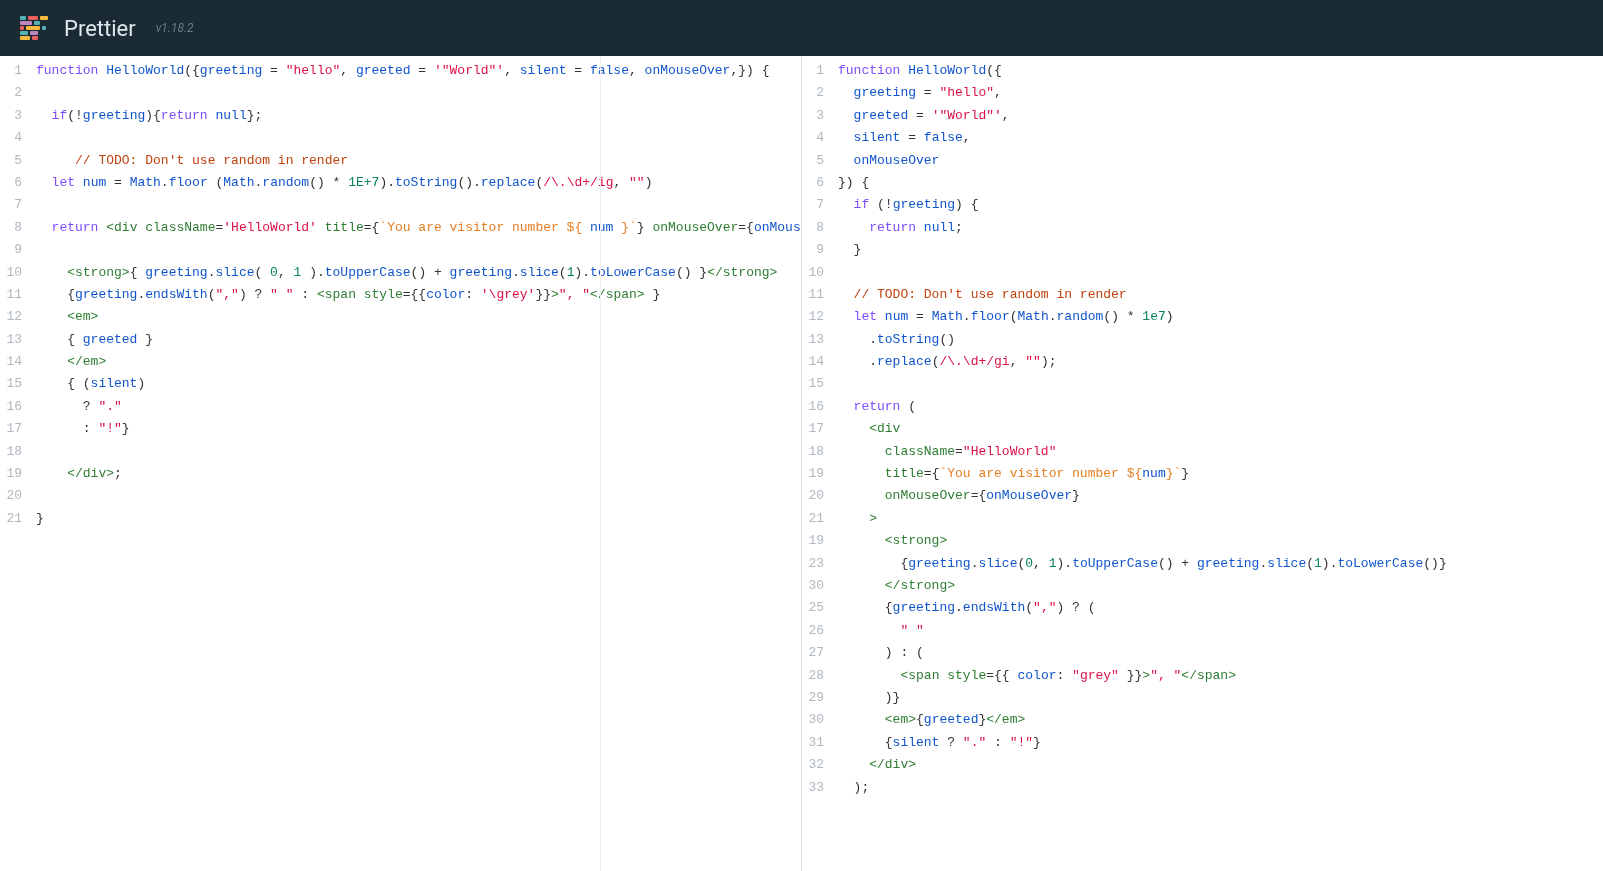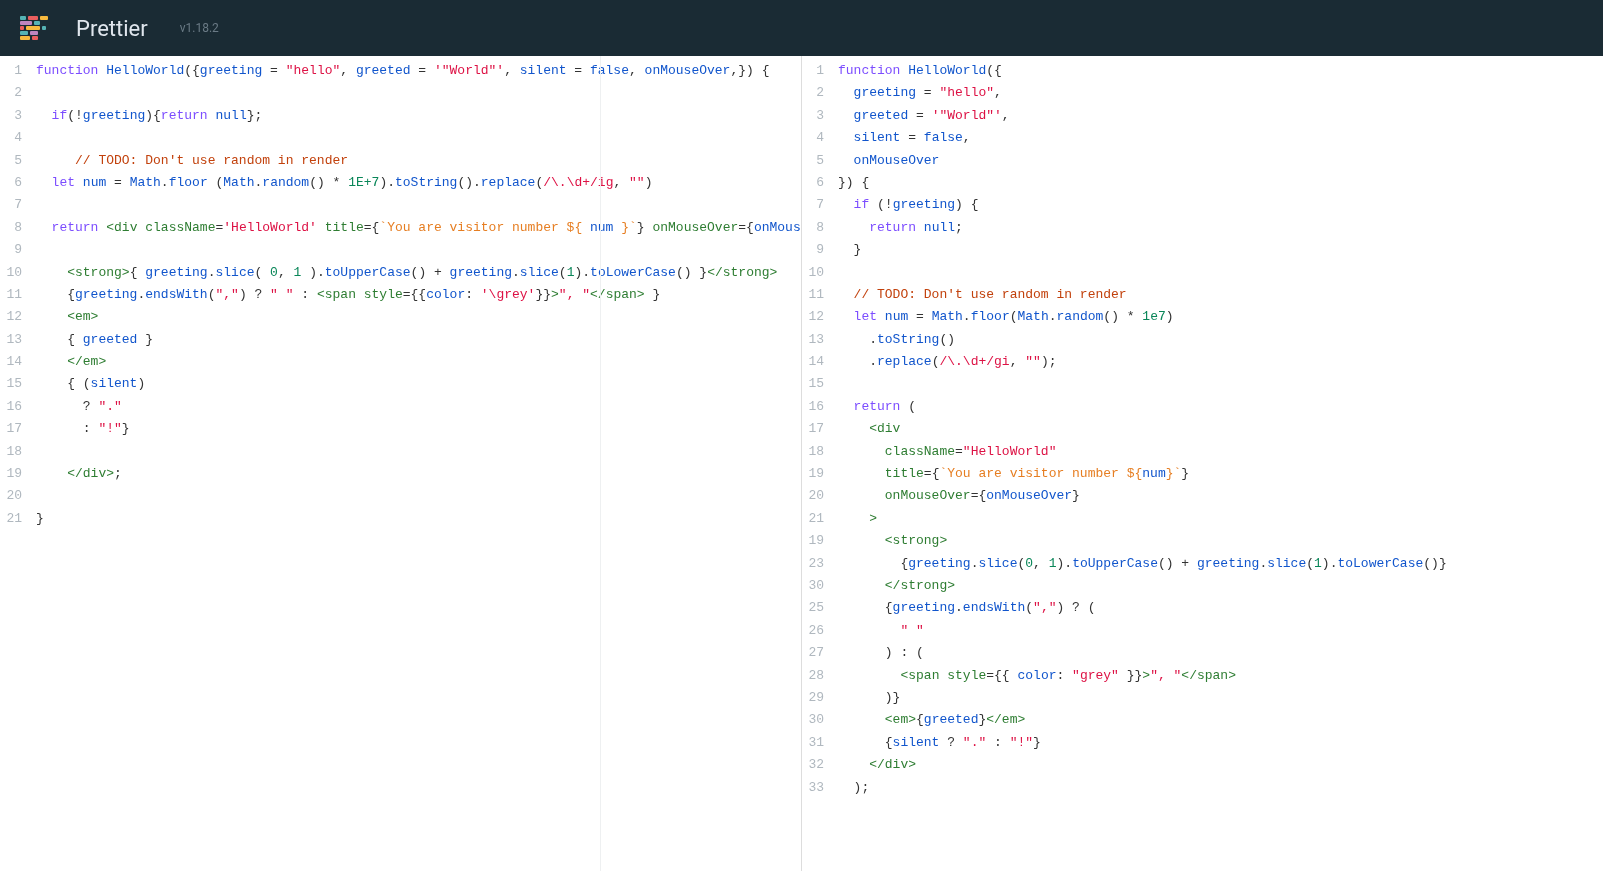--- a/index.html
+++ b/index.html
@@ -7,41 +7,42 @@
     font-family: -apple-system, BlinkMacSystemFont, "Segoe UI", Roboto, sans-serif;
     background: #fafafa;
     overflow: hidden;
   }
   .header {
     background: #1a2b34;
     height: 56px;
     display: flex;
     align-items: center;
     padding: 0 20px;
-    gap: 28px;
+    gap: 16px;
   }
   .logo-icon {
     width: 28px;
     height: 28px;
     display: flex;
     flex-direction: column;
     justify-content: space-between;
     padding: 2px 0;
   }
   .logo-row { display:flex; gap:2px; height:4px; }
   .logo-seg { height:4px; border-radius:1px; }
   .brand {
     color: #e0e6ed;
     font-size: 22px;
     font-weight: 400;
   }
   .version {
     color: #6a7a85;
     font-size: 12px;
     margin-left: 4px;
+    font-style: italic;
   }
   .panes {
     display: flex;
     height: calc(100vh - 56px);
   }
   .pane {
     flex: 1;
     display: flex;
     background: #ffffff;
     overflow: auto;

